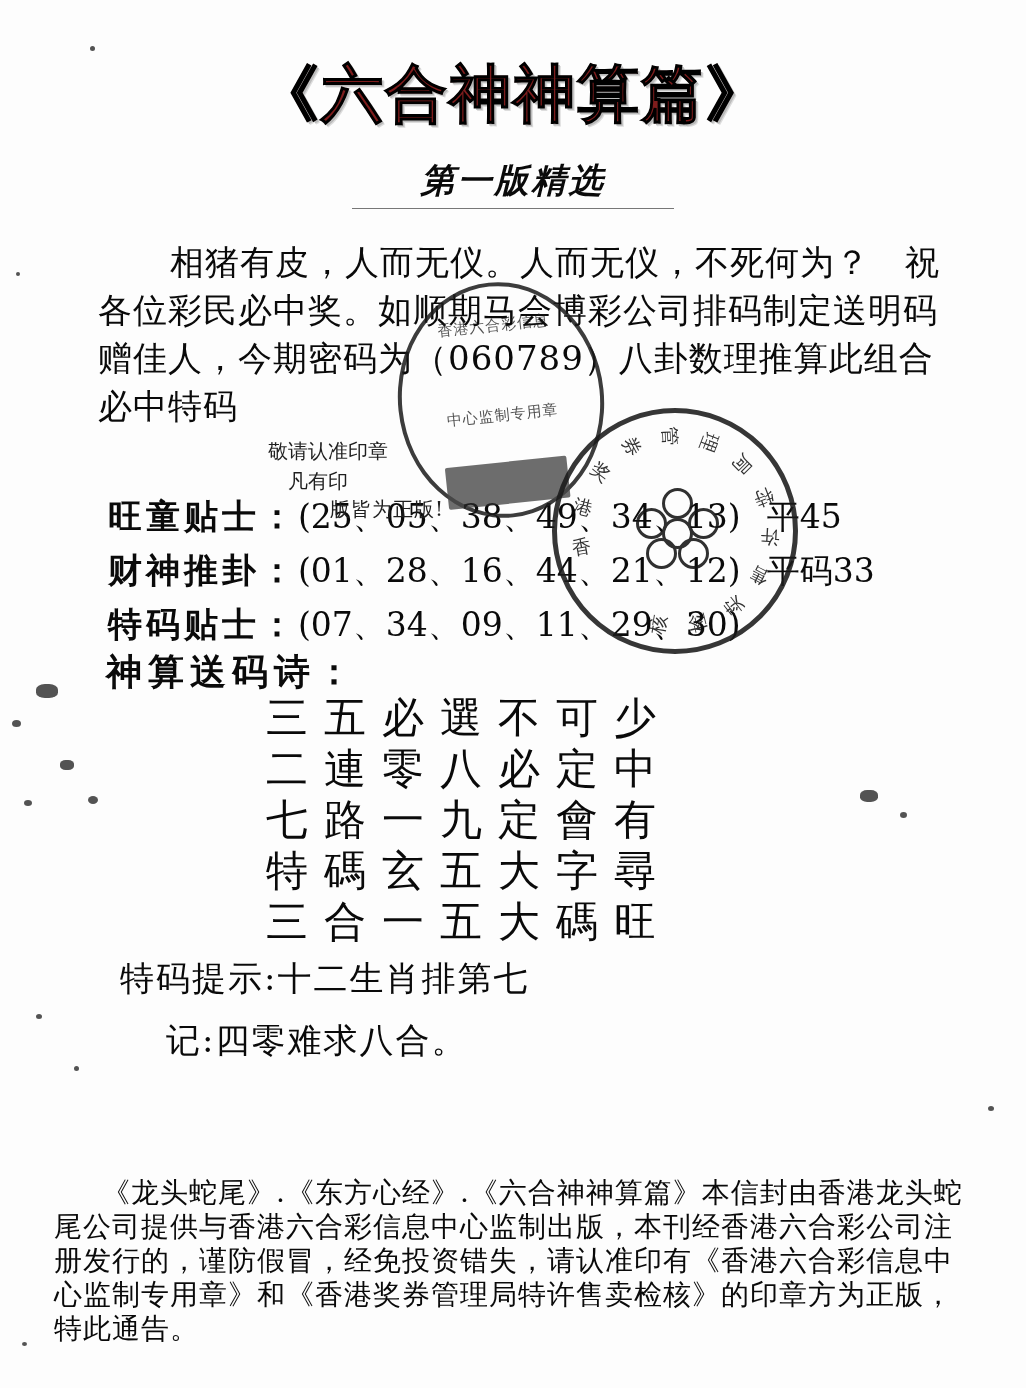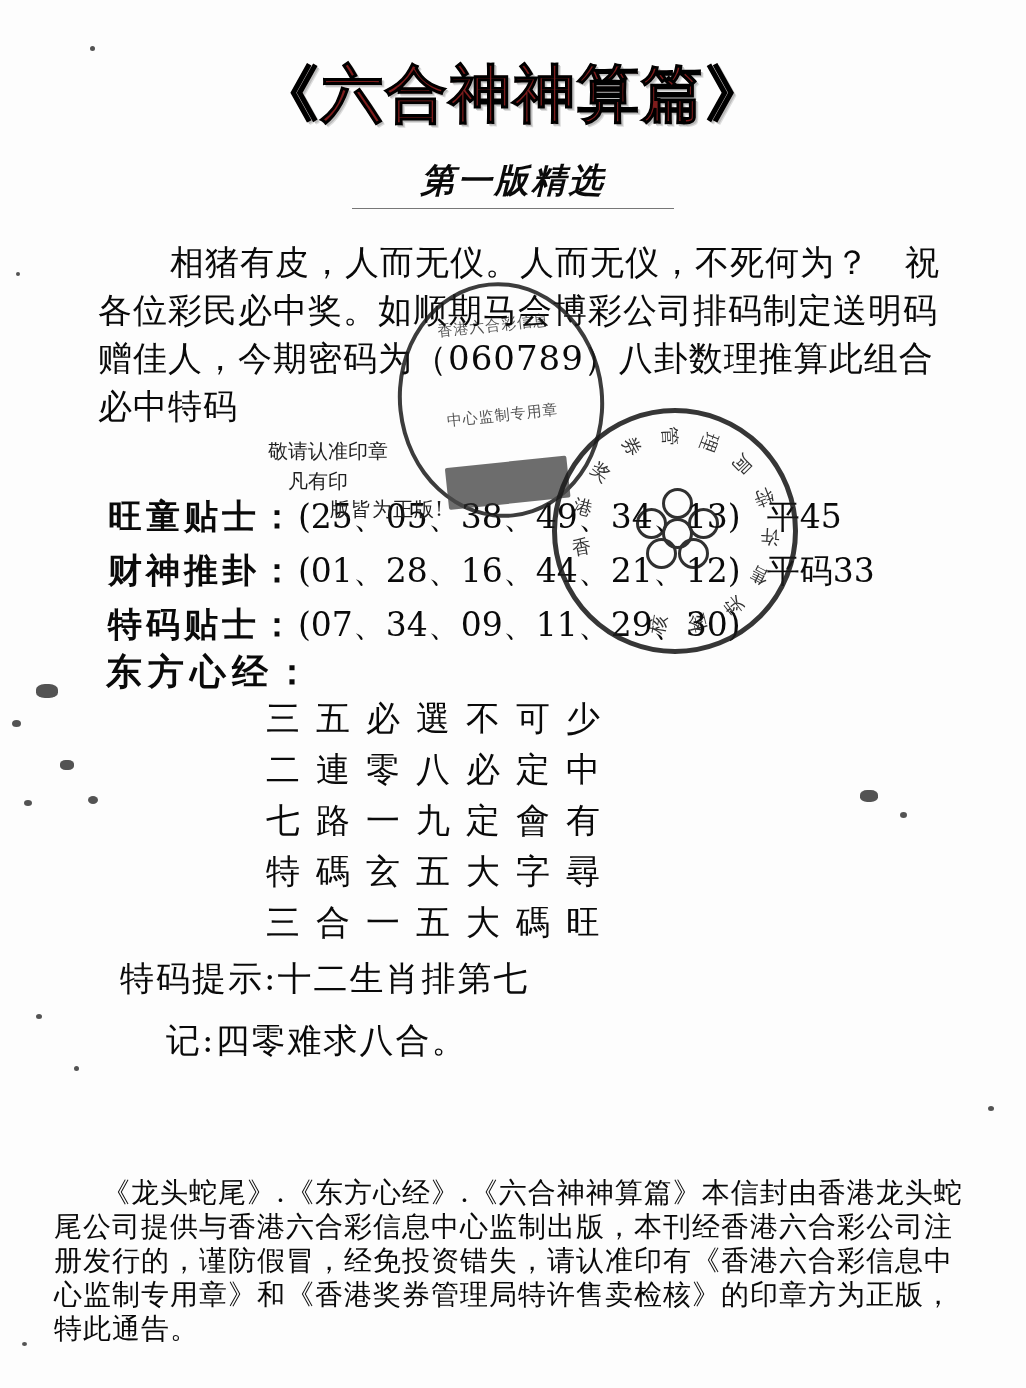--- a/index.html
+++ b/index.html
@@ -100,21 +100,21 @@
     letter-spacing: 6px;
   }
   .poem {
     position: absolute;
     top: 694px;
     left: 266px;
     width: 520px;
   }
   .poem-line {
     font-family: Liberation Sans, sans-serif;
-    font-size: 34px;
+    font-size: 42px;
     letter-spacing: 16px;
     line-height: 48px;
     margin-bottom: 3px;
     white-space: nowrap;
   }
   .hint {
     position: absolute;
     top: 956px;
     left: 120px;
     font-family: "DejaVu Serif", serif;
@@ -276,21 +276,21 @@
   <div class="row" id="r1">
     <span class="lbl">旺童贴士：</span><span class="nums">(25、05、38、49、34、13)</span><span class="tail">平45</span>
   </div>
   <div class="row" id="r2">
     <span class="lbl">财神推卦：</span><span class="nums">(01、28、16、44、21、12)</span><span class="tail">平码33</span>
   </div>
   <div class="row" id="r3">
     <span class="lbl">特码贴士：</span><span class="nums">(07、34、09、11、29、30)</span><span class="tail"></span>
   </div>
 
-  <div class="poem-head">东方心经：</div>
+  <div class="poem-head">神算送码诗：</div>
   <div class="poem">
     <div class="poem-line">三五必選不可少</div>
     <div class="poem-line">二連零八必定中</div>
     <div class="poem-line">七路一九定會有</div>
     <div class="poem-line">特碼玄五大字尋</div>
     <div class="poem-line">三合一五大碼旺</div>
   </div>
 
   <div class="hint">特码提示:十二生肖排第七</div>
   <div class="note">记:四零难求八合。</div>

